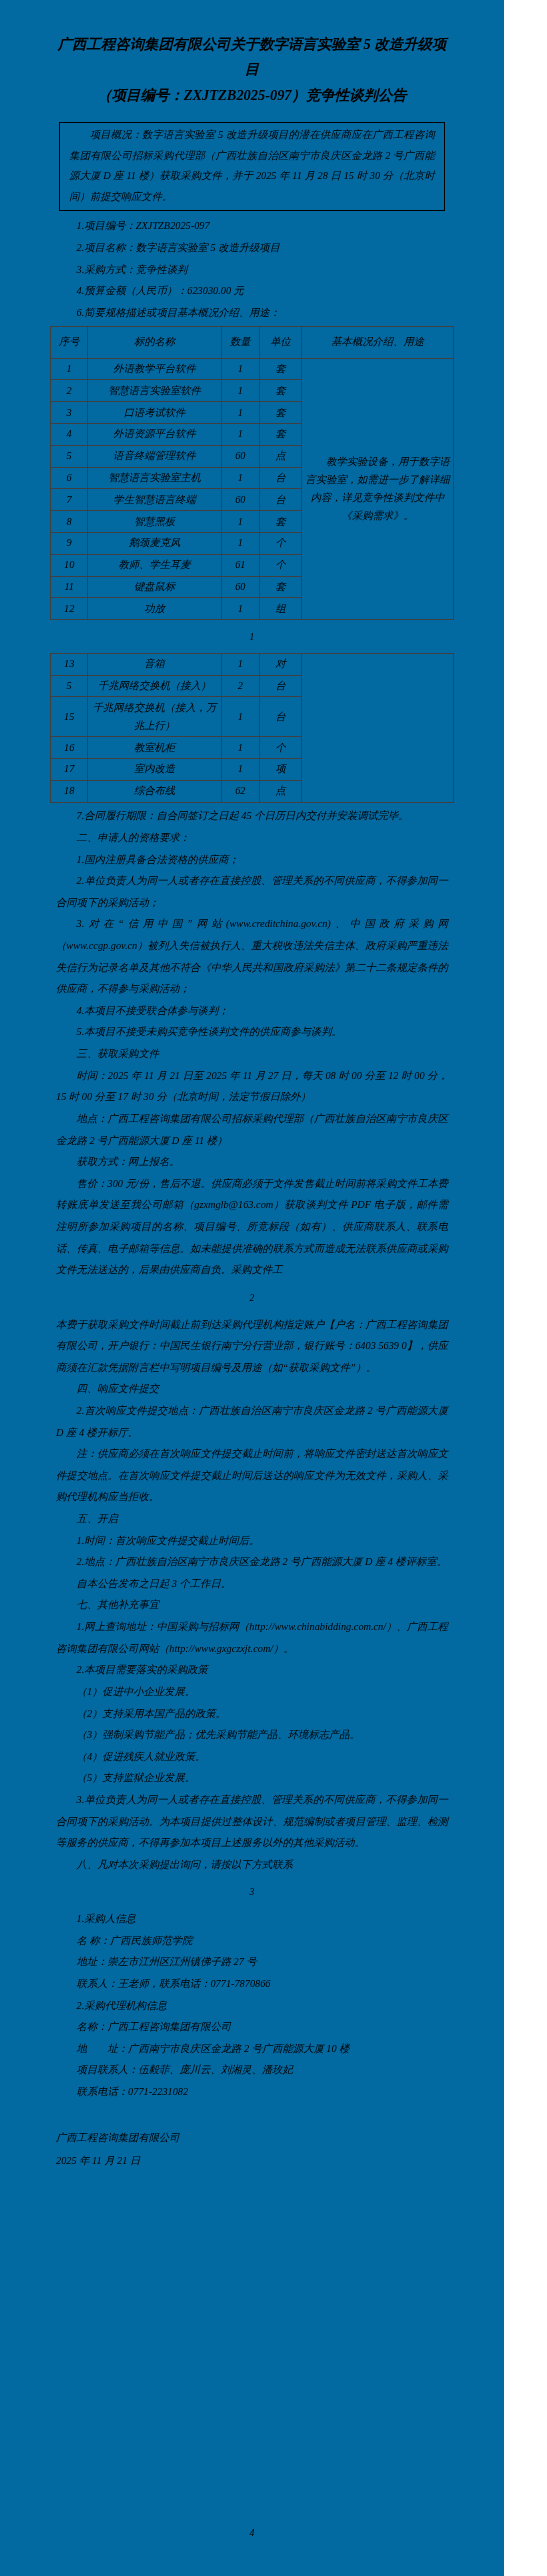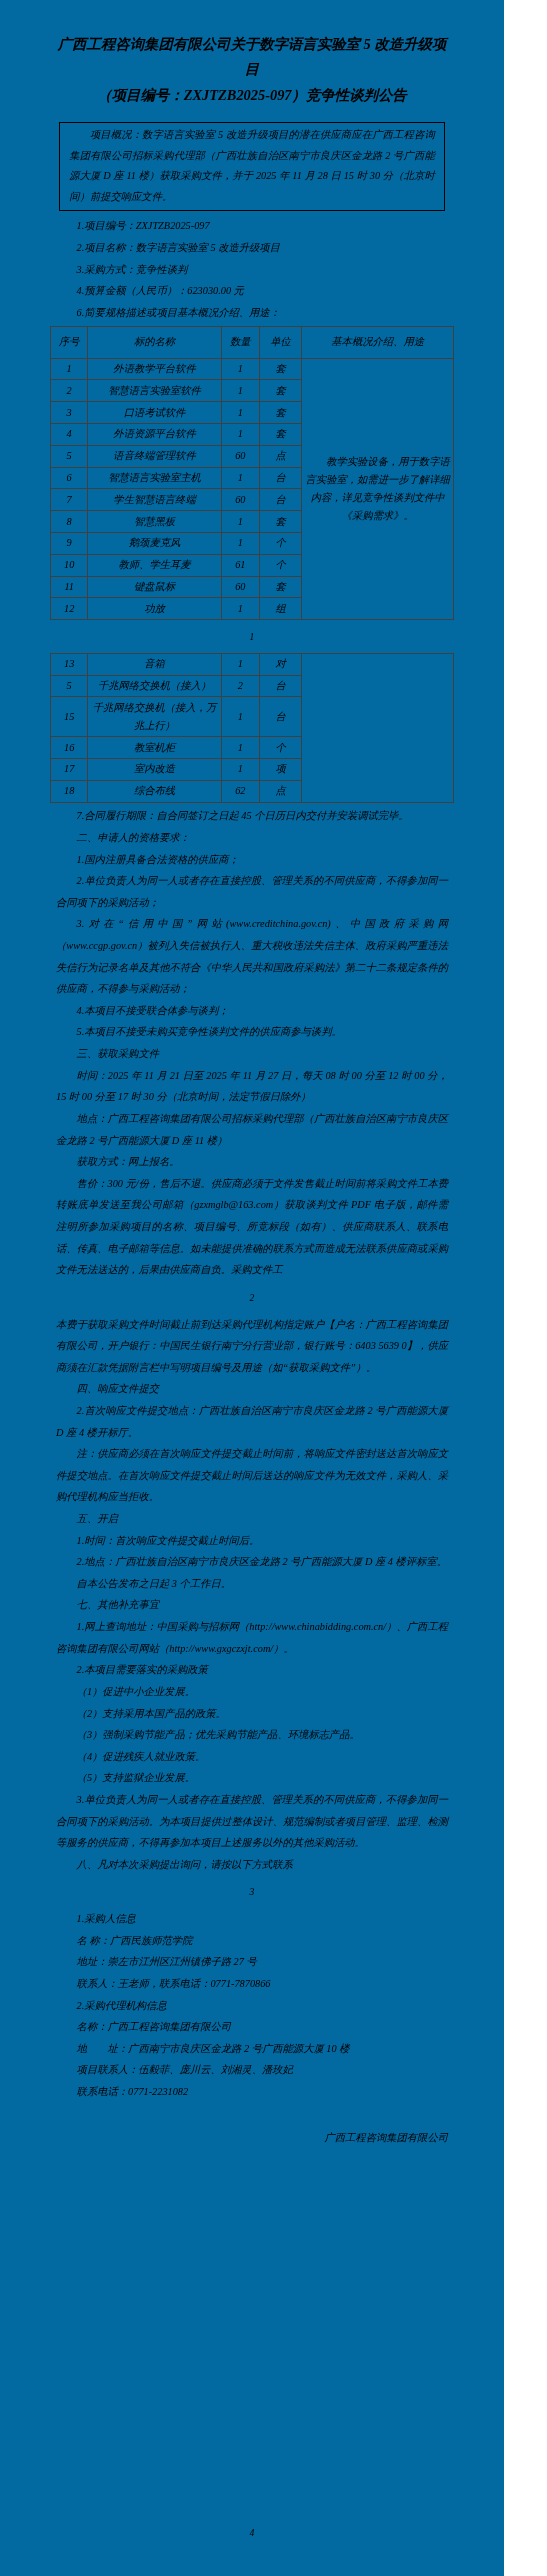--- a/index.html
+++ b/index.html
@@ -59,21 +59,20 @@
   td.note-cell .note-inner{text-indent:2em;display:block;}
   table.part1{border-bottom:1.4px solid #9a9a9a;}
   table.part2{border-top:1.4px solid #9a9a9a;}
   .col-no{width:9.2%;}
   .col-name{width:33.2%;}
   .col-qty{width:9.4%;}
   .col-unit{width:10.6%;}
   .col-desc{width:37.6%;}
   .sig{
     margin-top:23px;
-    text-align:right;
     line-height:2.3;
   }
   .sig div{margin:0;}
   .sig .sig-date{padding-right:1.4px;}
   .page4{
     position:absolute;
     left:0;right:0;
     bottom:23px;
     text-align:center;
     font-size:9.6px;
@@ -293,18 +292,19 @@
   <p class="para">联系人：王老师，联系电话：0771-7870866</p>
 
   <p class="para">2.采购代理机构信息</p>
   <p class="para">名称：广西工程咨询集团有限公司</p>
   <p class="para">地　　址：广西南宁市良庆区金龙路 2 号广西能源大厦 10 楼</p>
   <p class="para">项目联系人：伍毅菲、庞川云、刘湘灵、潘玫妃</p>
   <p class="para">联系电话：0771-2231082</p>
 
   <div class="sig">
     <div>广西工程咨询集团有限公司</div>
+    <div class="sig-date">2025 年 11 月 21 日</div>
   </div>
 
   <p class="page4">4</p>
 
 </div>
 
 
 </body></html>

